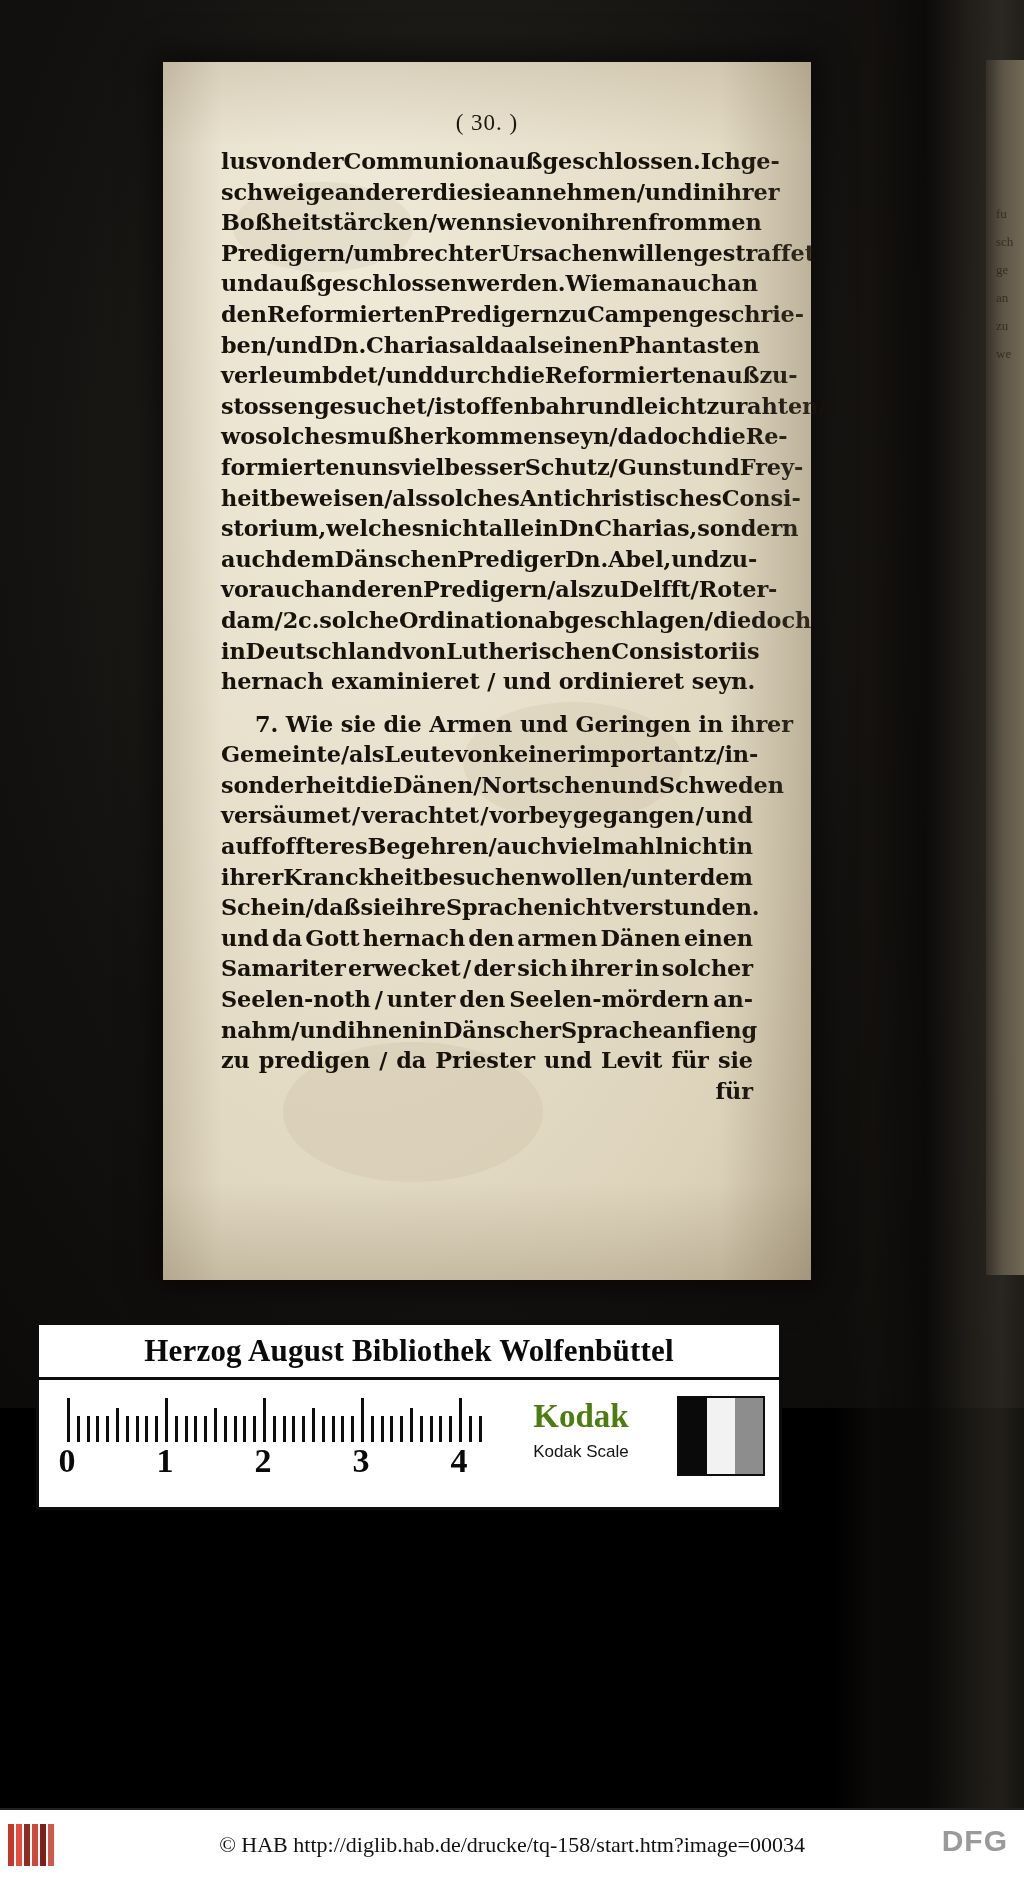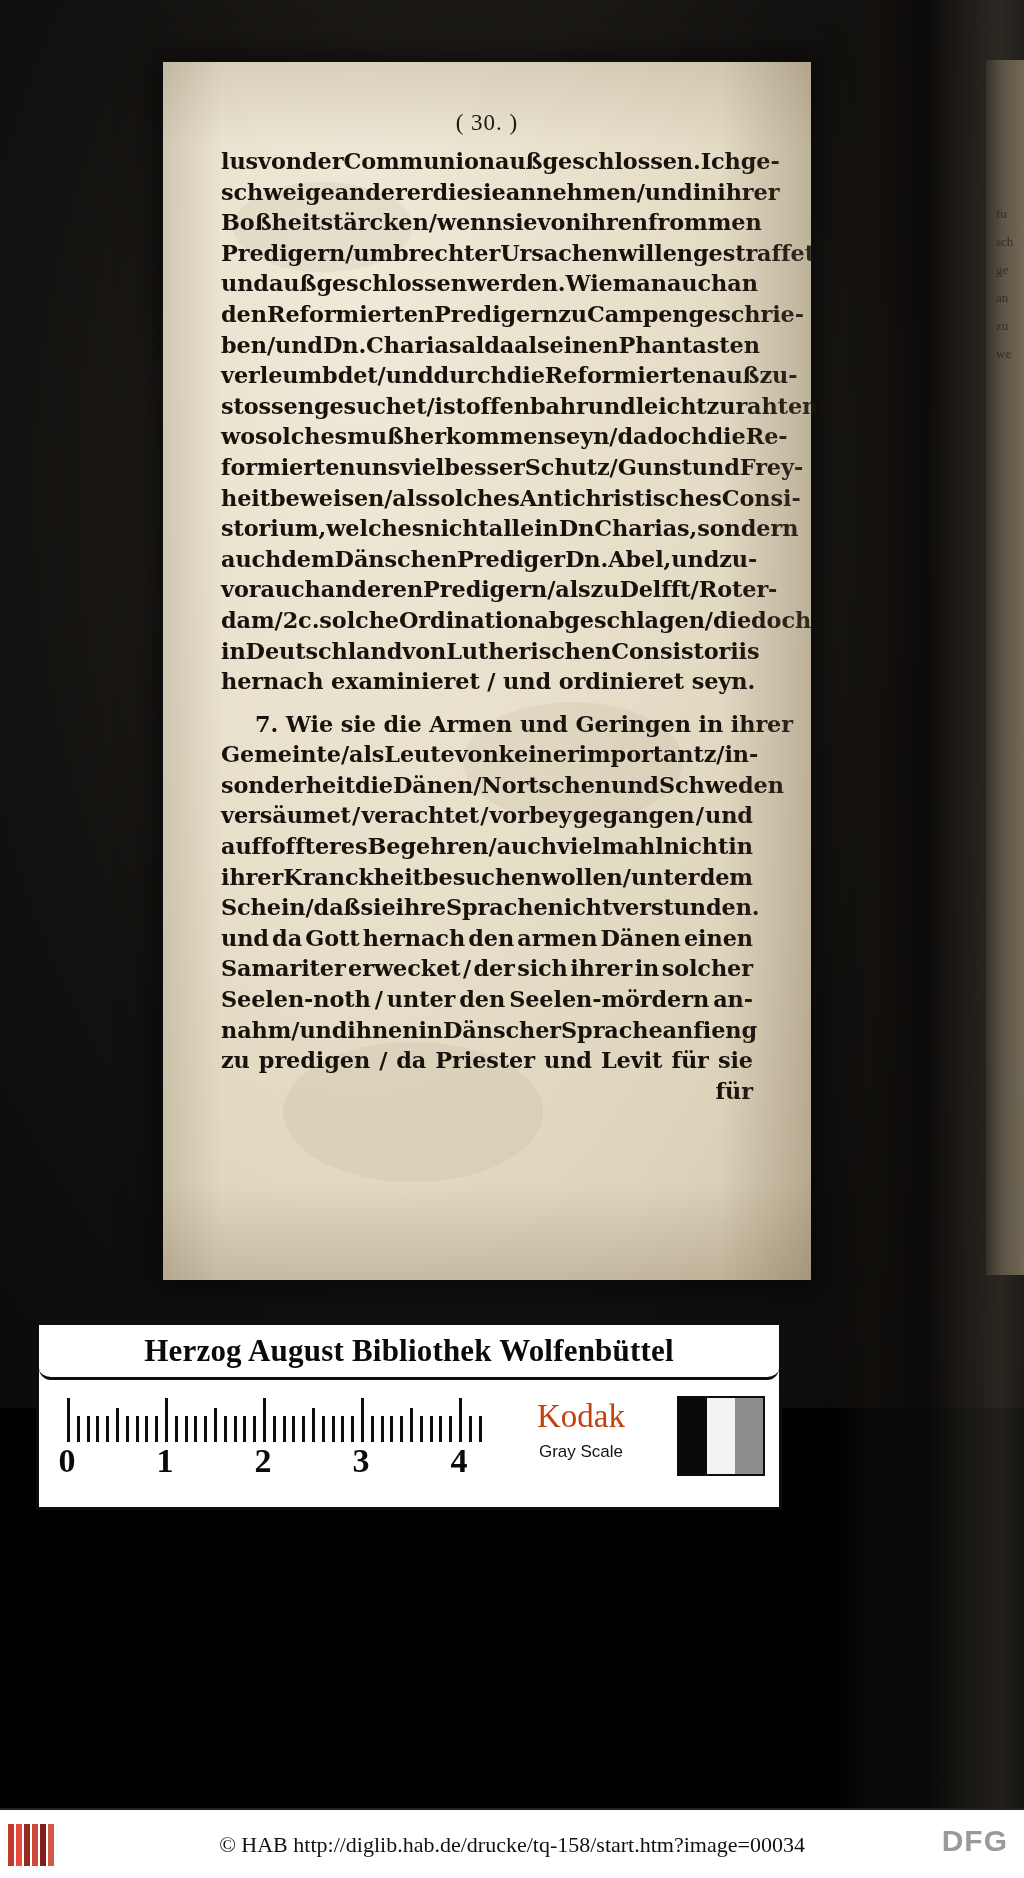--- a/index.html
+++ b/index.html
@@ -137,21 +137,20 @@
   #scale-title {
     height: 52px;
     line-height: 52px;
     text-align: center;
     font-family: "Liberation Serif", serif;
     font-weight: 700;
     font-size: 31px;
     color: #0a0a0a;
     border-bottom: 3px solid #0d0d0d;
     letter-spacing: 0.2px;
-    border-radius: 12px;
   }
   #scale-lower {
     position: relative;
     height: 124px;
   }
   #ruler {
     position: absolute;
     left: 22px;
     top: 10px;
     width: 420px;
@@ -188,23 +187,23 @@
     top: 6px;
     width: 268px;
     height: 112px;
   }
   #kodak-word {
     position: absolute;
     left: 0; top: 12px;
     width: 168px;
     text-align: center;
     font-family: "Liberation Serif", serif;
-    font-weight: 400;
+    font-weight: 700;
     font-size: 33px;
-    color: #c2410c;
+    color: #4d7c0f;
   }
   #kodak-sub {
     position: absolute;
     left: 0; top: 56px;
     width: 168px;
     text-align: center;
     font-family: "Liberation Sans", sans-serif;
     font-size: 17px;
     color: #141414;
   }
@@ -614,21 +613,21 @@
           <span style="left:6px;">0</span>
           <span style="left:104px;">1</span>
           <span style="left:202px;">2</span>
           <span style="left:300px;">3</span>
           <span style="left:398px;">4</span>
         </div>
       </div>
 
       <div id="kodak-block">
         <div id="kodak-word">Kodak</div>
-        <div id="kodak-sub">Gray Scale</div>
+        <div id="kodak-sub">Kodak Scale</div>
         <div id="gray-patches">
             <div style="background: rgb(10, 10, 10);"></div>
             <div style="background: rgb(242, 242, 242);"></div>
             <div style="background: rgb(141, 141, 141);"></div>
           </div>
       </div>
     </div>
   </div>
 
 </div>

